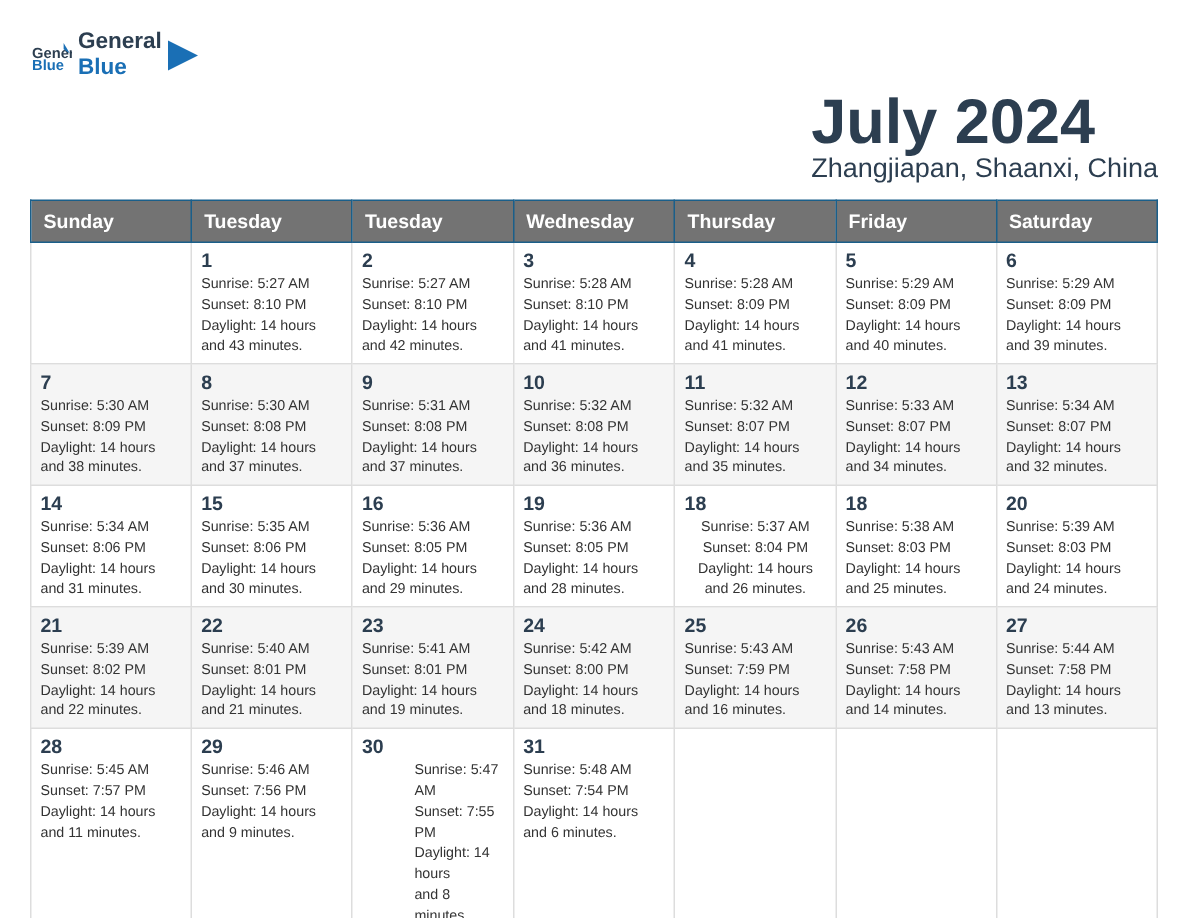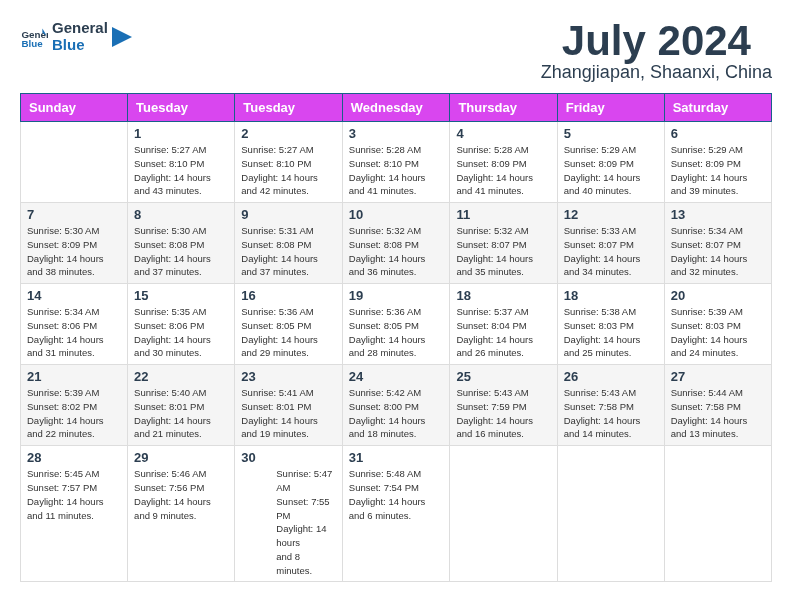--- a/index.html
+++ b/index.html
@@ -19,21 +19,22 @@
     .logo {
       display: flex;
       align-items: center;
       gap: 4px;
     }
     .logo-icon {
       width: 28px;
       height: 28px;
     }
     .title-area {
-      text-align: center;
+      text-align: left;
+      margin-top: 40px;
     }
     .month-title {
       font-size: 42px;
       font-weight: bold;
       color: #2c3e50;
       line-height: 1;
     }
     .location-title {
       font-size: 18px;
       color: #2c3e50;
@@ -73,21 +74,21 @@
     .empty-cell {
       background-color: #f9f9f9;
     }
     tr:nth-child(even) td {
       background-color: #f5f5f5;
     }
     tr:nth-child(odd) td {
       background-color: #ffffff;
     }
     .calendar-table thead tr th {
-      background-color: #d946ef;
+      background-color: #737373;
     }
   </style>
 </head>
 <body>
 
 <div class="header-area">
   <div class="logo">
     <svg class="logo-icon" viewBox="0 0 40 40" xmlns="http://www.w3.org/2000/svg">
       <text x="2" y="22" font-size="14" font-weight="bold" fill="#2c3e50">General</text>
       <text x="2" y="34" font-size="14" font-weight="bold" fill="#1a6fb5">Blue</text>
@@ -244,21 +245,21 @@
         </td>
         <td>
           <span class="day-number">19</span>
           <div class="day-info" style="white-space: pre-line;">Sunrise: 5:36 AM
 Sunset: 8:05 PM
 Daylight: 14 hours
 and 28 minutes.</div>
         </td>
         <td>
           <span class="day-number">18</span>
-          <div class="day-info" style="white-space: pre-line;">Sunrise: 5:37 AM
+          <div class="day-info" style="white-space: pre-line; text-align: center;">Sunrise: 5:37 AM
 Sunset: 8:04 PM
 Daylight: 14 hours
 and 26 minutes.</div>
         </td>
         <td>
           <span class="day-number">18</span>
           <div class="day-info" style="white-space: pre-line;">Sunrise: 5:38 AM
 Sunset: 8:03 PM
 Daylight: 14 hours
 and 25 minutes.</div>

